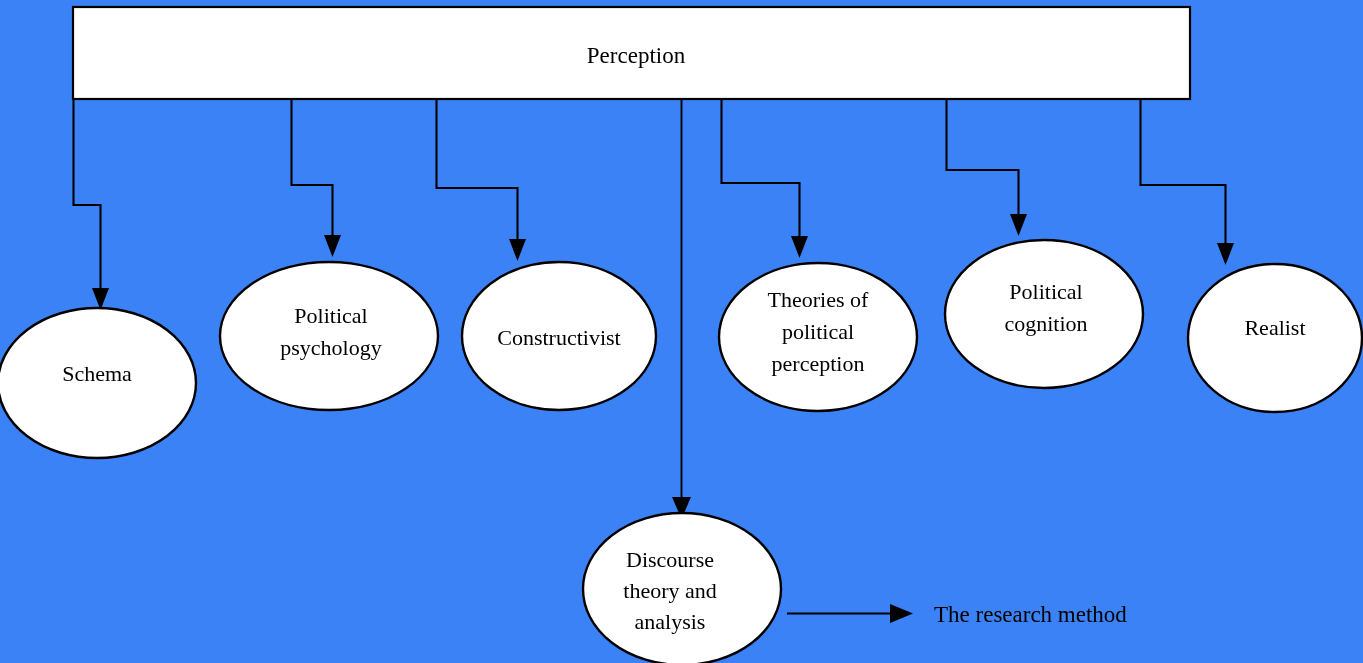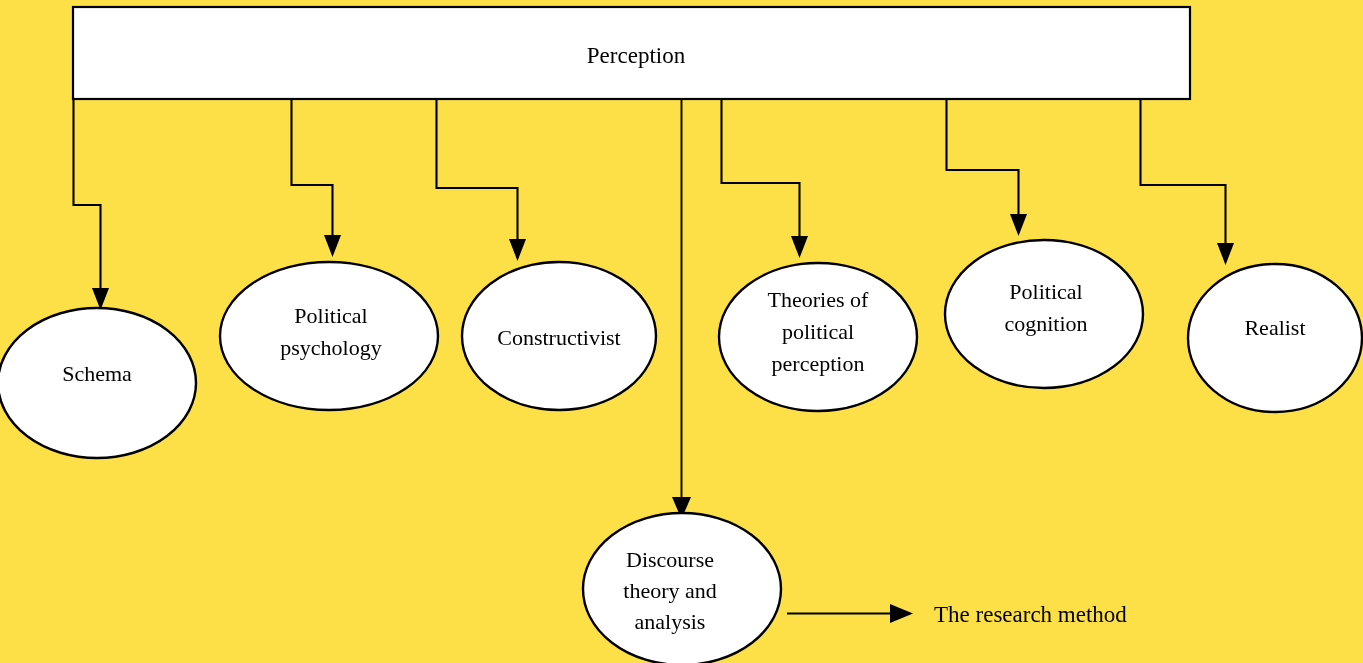--- a/index.html
+++ b/index.html
@@ -10,21 +10,21 @@
   body {
     width: 1363px;
     height: 663px;
     overflow: hidden;
     font-family: "Liberation Serif", "DejaVu Serif", serif;
   }
   #diagram-root {
     position: relative;
     width: 1363px;
     height: 663px;
-    background: #fde047;
+    background: #3b82f6;
   }
   svg#diagram-svg {
     position: absolute;
     top: 0;
     left: 0;
     width: 1363px;
     height: 663px;
     display: block;
   }
   .root-box {

